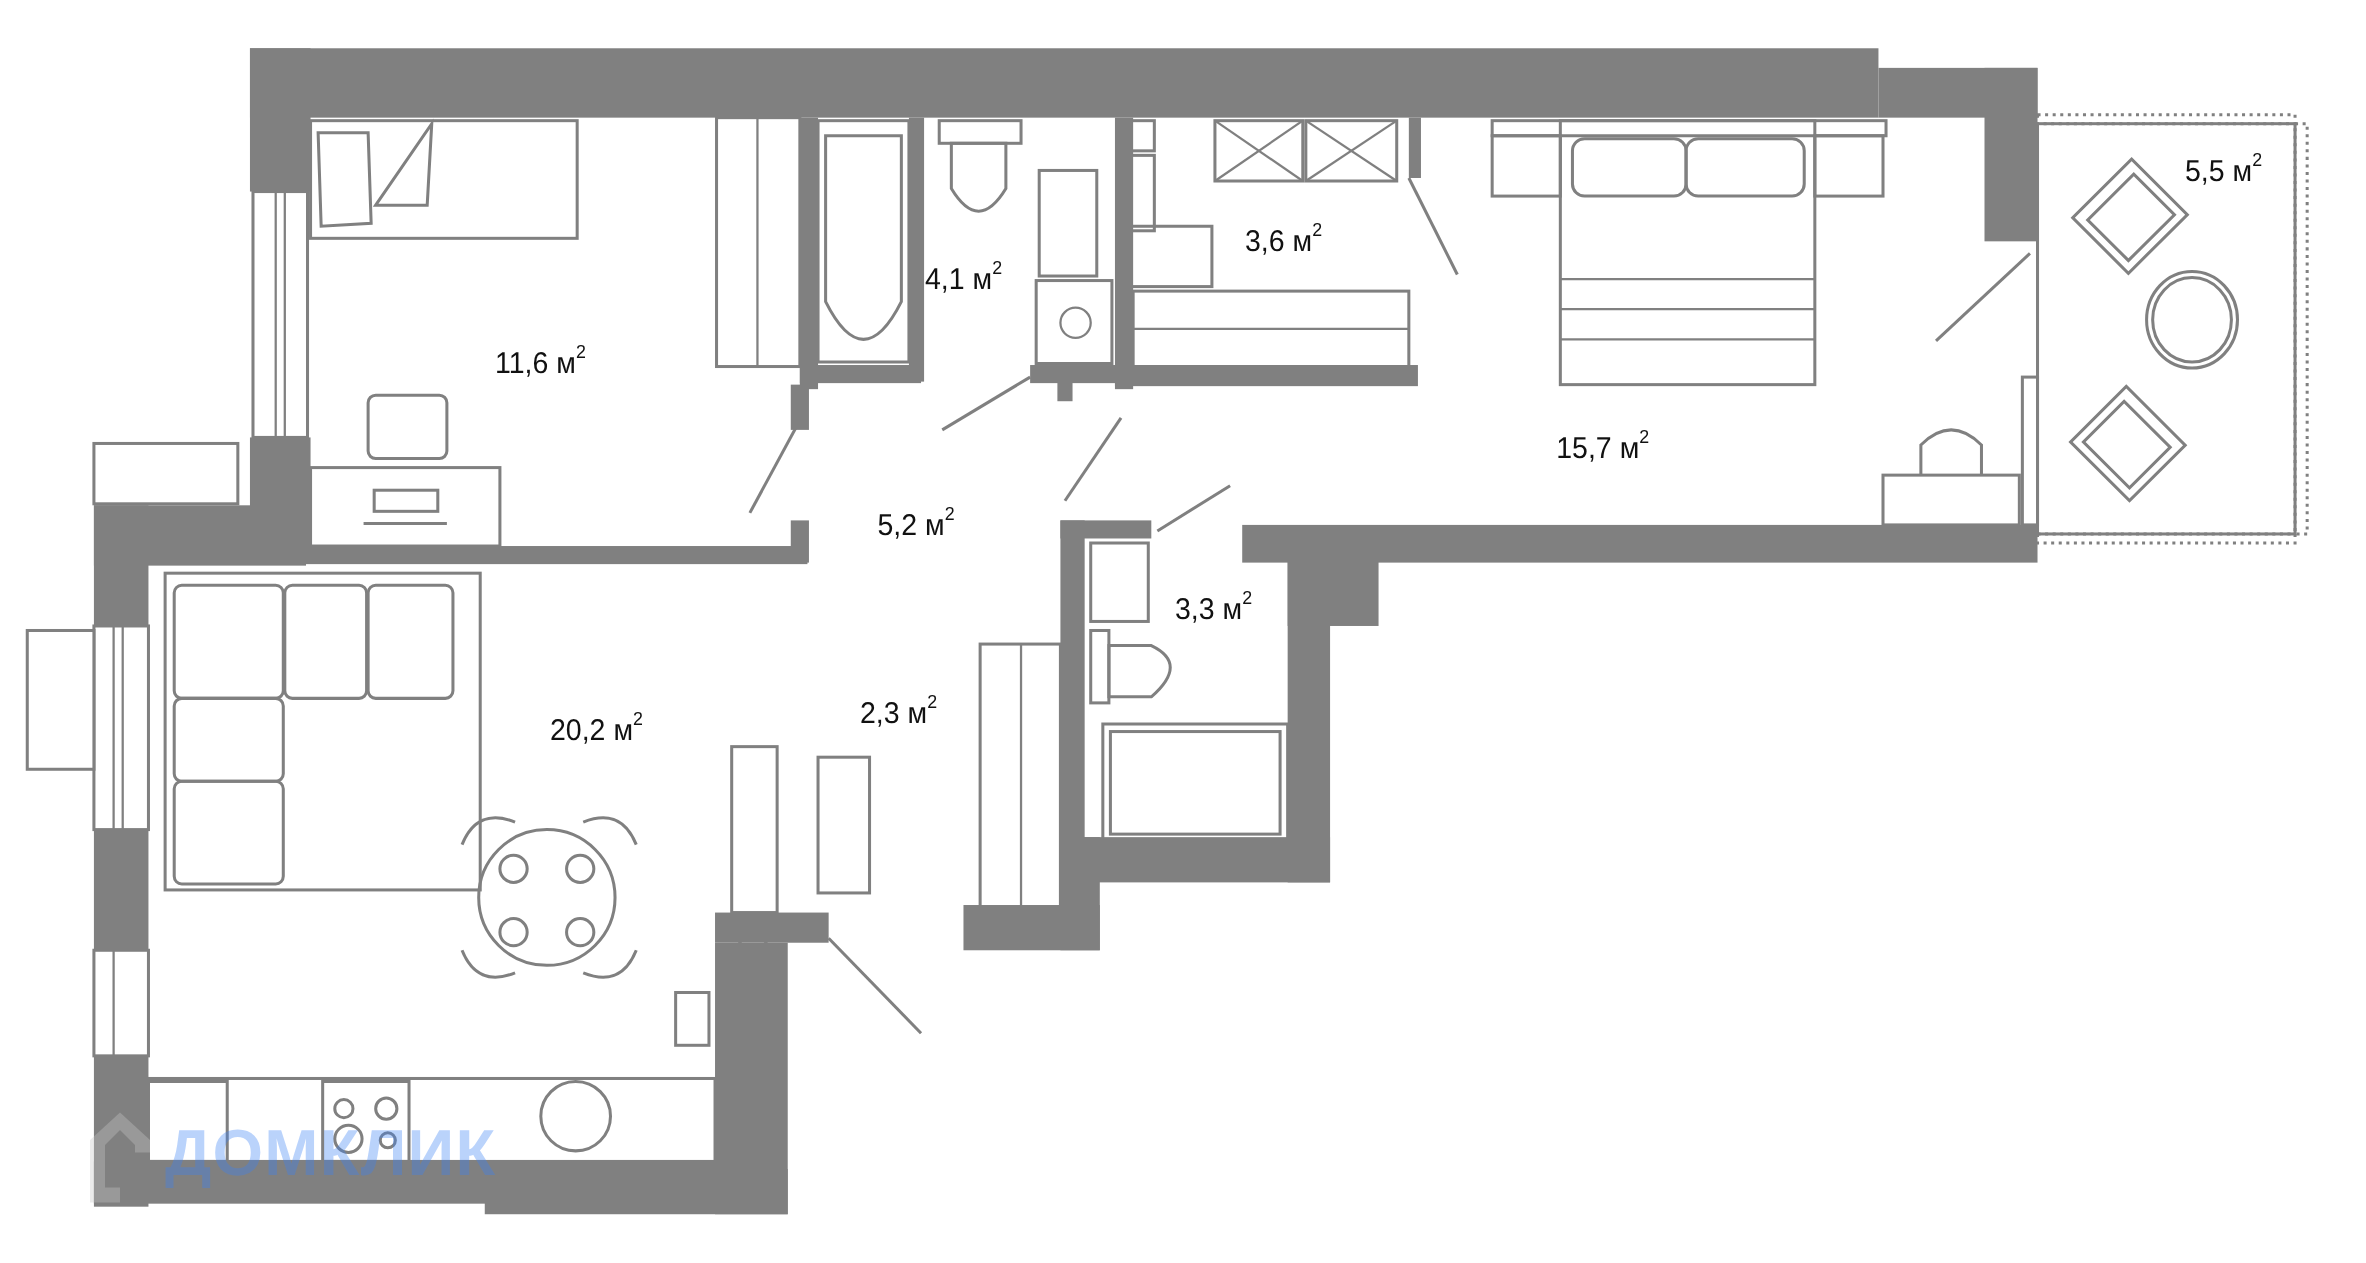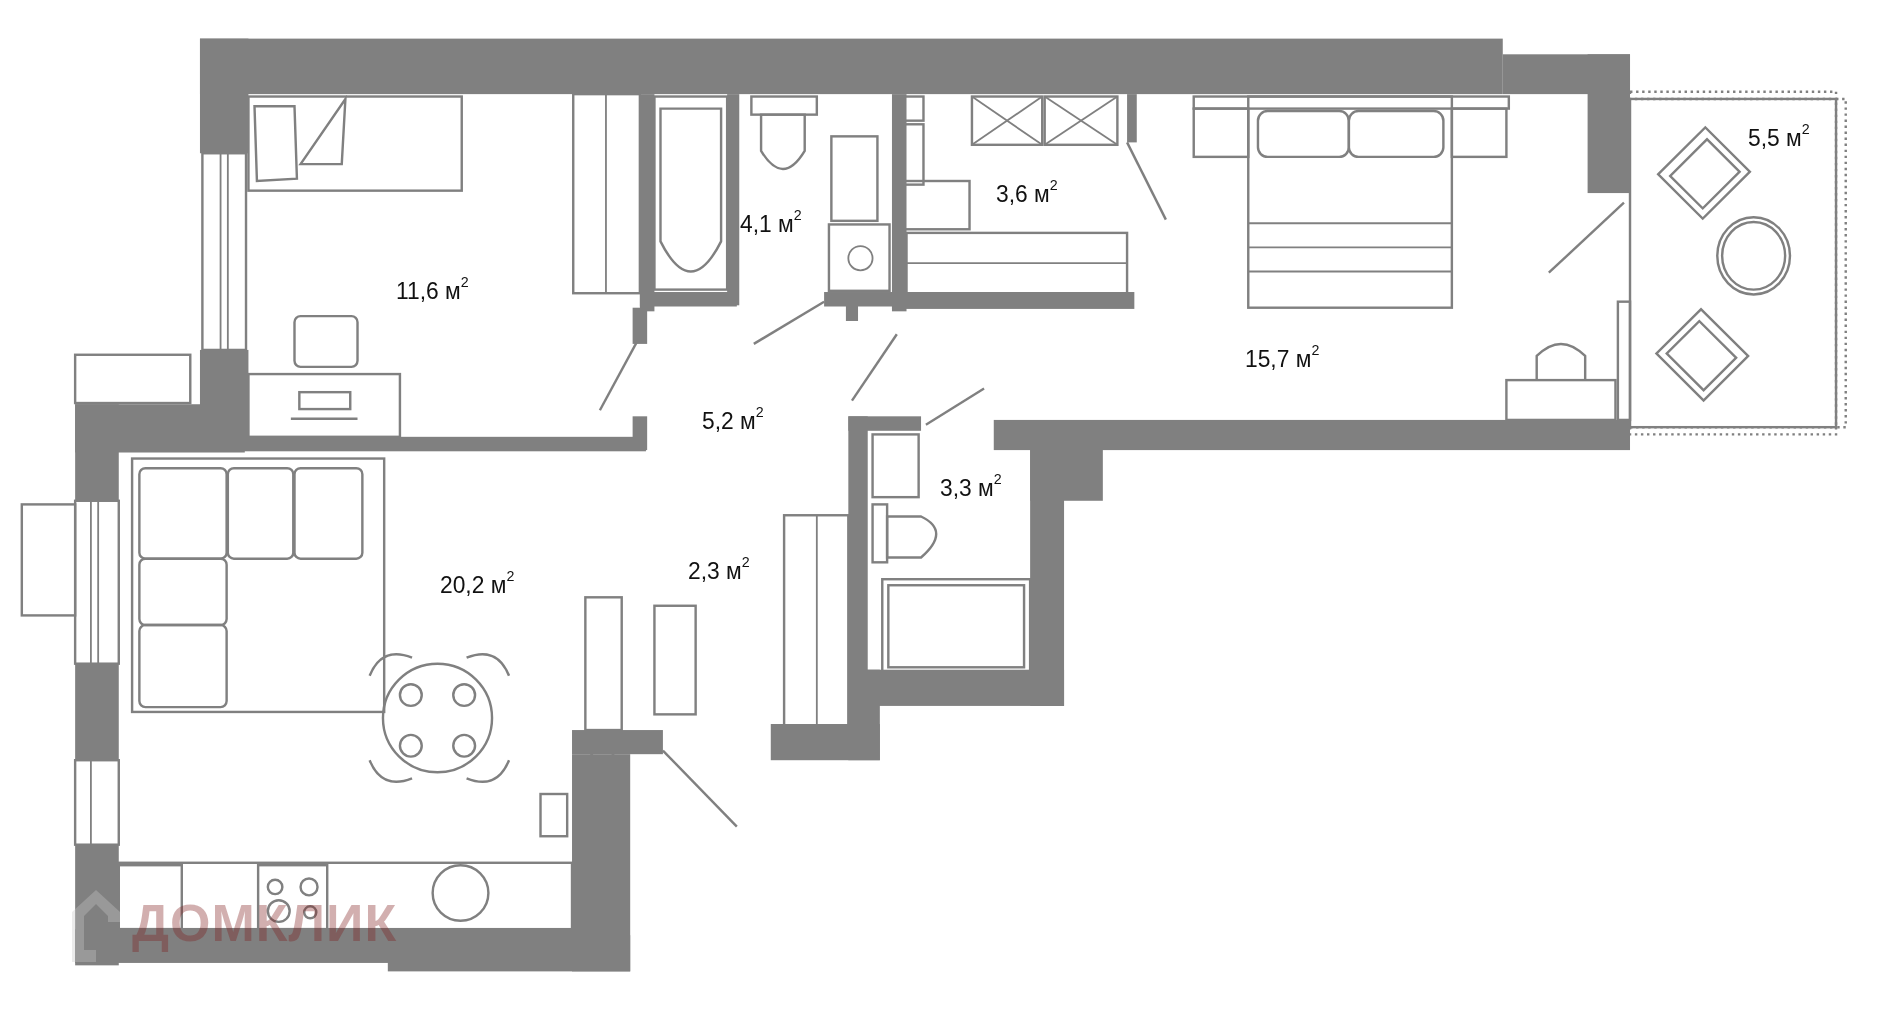--- a/index.html
+++ b/index.html
@@ -5,21 +5,21 @@
   html, body { margin:0; padding:0; background:#ffffff; }
   body { width:1893px; height:1010px; overflow:hidden; position:relative; font-family:"Liberation Sans", sans-serif; }
   #plan { position:absolute; left:0; top:0; width:1893px; height:1010px; }
   .wall { fill:#808080; }
   .ln { fill:none; stroke:#808080; stroke-width:2; }
   .lnt { fill:none; stroke:#808080; stroke-width:1.5; }
   .fill-w { fill:#ffffff; stroke:#808080; stroke-width:2; }
   .room-label { position:absolute; font-size:24px; color:#111; white-space:nowrap; transform:scaleX(0.95); transform-origin:left top; }
   .room-label sup { font-size:15px; vertical-align:top; position:relative; top:-4px; }
   .watermark { position:absolute; left:66px; top:882px; display:flex; align-items:center; gap:6px; opacity:0.35; }
-  .watermark .wm-text { font-size:52px; font-weight:bold; color:#7f1d1d; letter-spacing:1px; }
+  .watermark .wm-text { font-size:52px; font-weight:bold; color:#3b82f6; letter-spacing:1px; }
 </style>
 </head>
 <body>
 
 <svg id="plan" viewBox="0 0 1562 837" preserveAspectRatio="none" xmlns="http://www.w3.org/2000/svg">
 
   <g>
 
     <rect class="wall" x="165" y="32" width="1075" height="46"></rect>
     <rect class="wall" x="1240" y="45" width="105" height="33"></rect>

